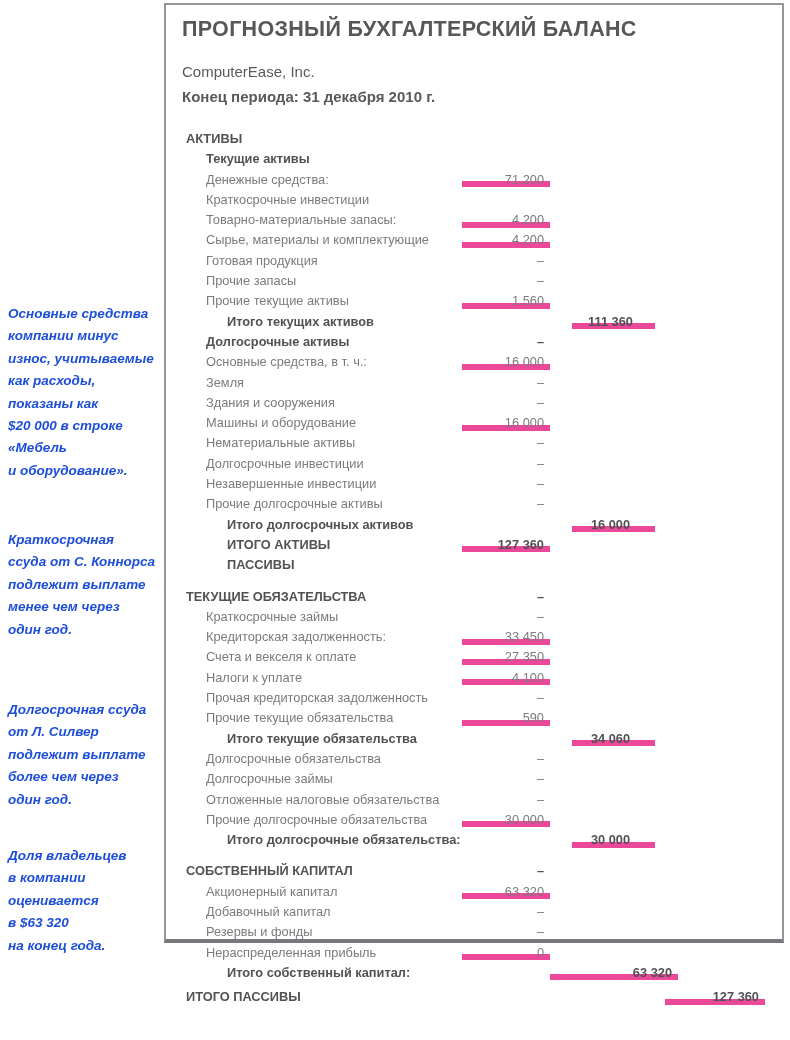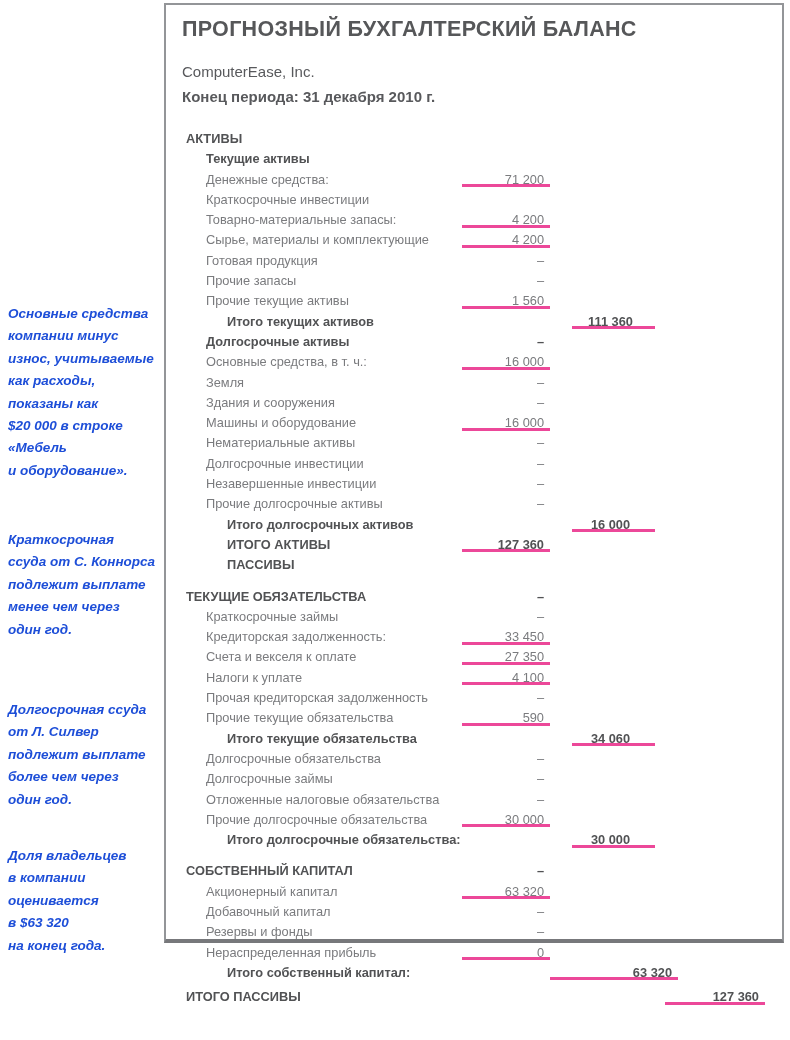--- a/index.html
+++ b/index.html
@@ -21,21 +21,21 @@
   
   .rows{position:relative;margin-top:24px;}
   .row{position:relative;height:20.3px;font-size:12.8px;line-height:20.3px;color:#7a7b7e;}
   .row.bold{font-weight:bold;color:#515254;}
   .row .label{position:absolute;top:0;white-space:nowrap;}
   .row.ind0 .label{left:20px;}
   .row.ind1 .label{left:40px;}
   .row.ind2 .label{left:61px;}
   .val{position:absolute;top:0;height:17.5px;line-height:19px;text-align:right;
        padding-right:6px;box-sizing:border-box;white-space:nowrap;}
-  .val.line{border-bottom:3px solid #ec4899;}
+  .val.line{border-bottom:6px solid #ec4899;}
   .val.c1{left:296px;width:88px;}
   .val.c2{left:406px;width:83px;text-align:center;}
   .val.c2w{left:384px;width:128px;}
   .val.c3{left:499px;width:100px;}
   .spacer{width:100%;}
 </style>
 </head>
 <body>
 
 <div class="page">

